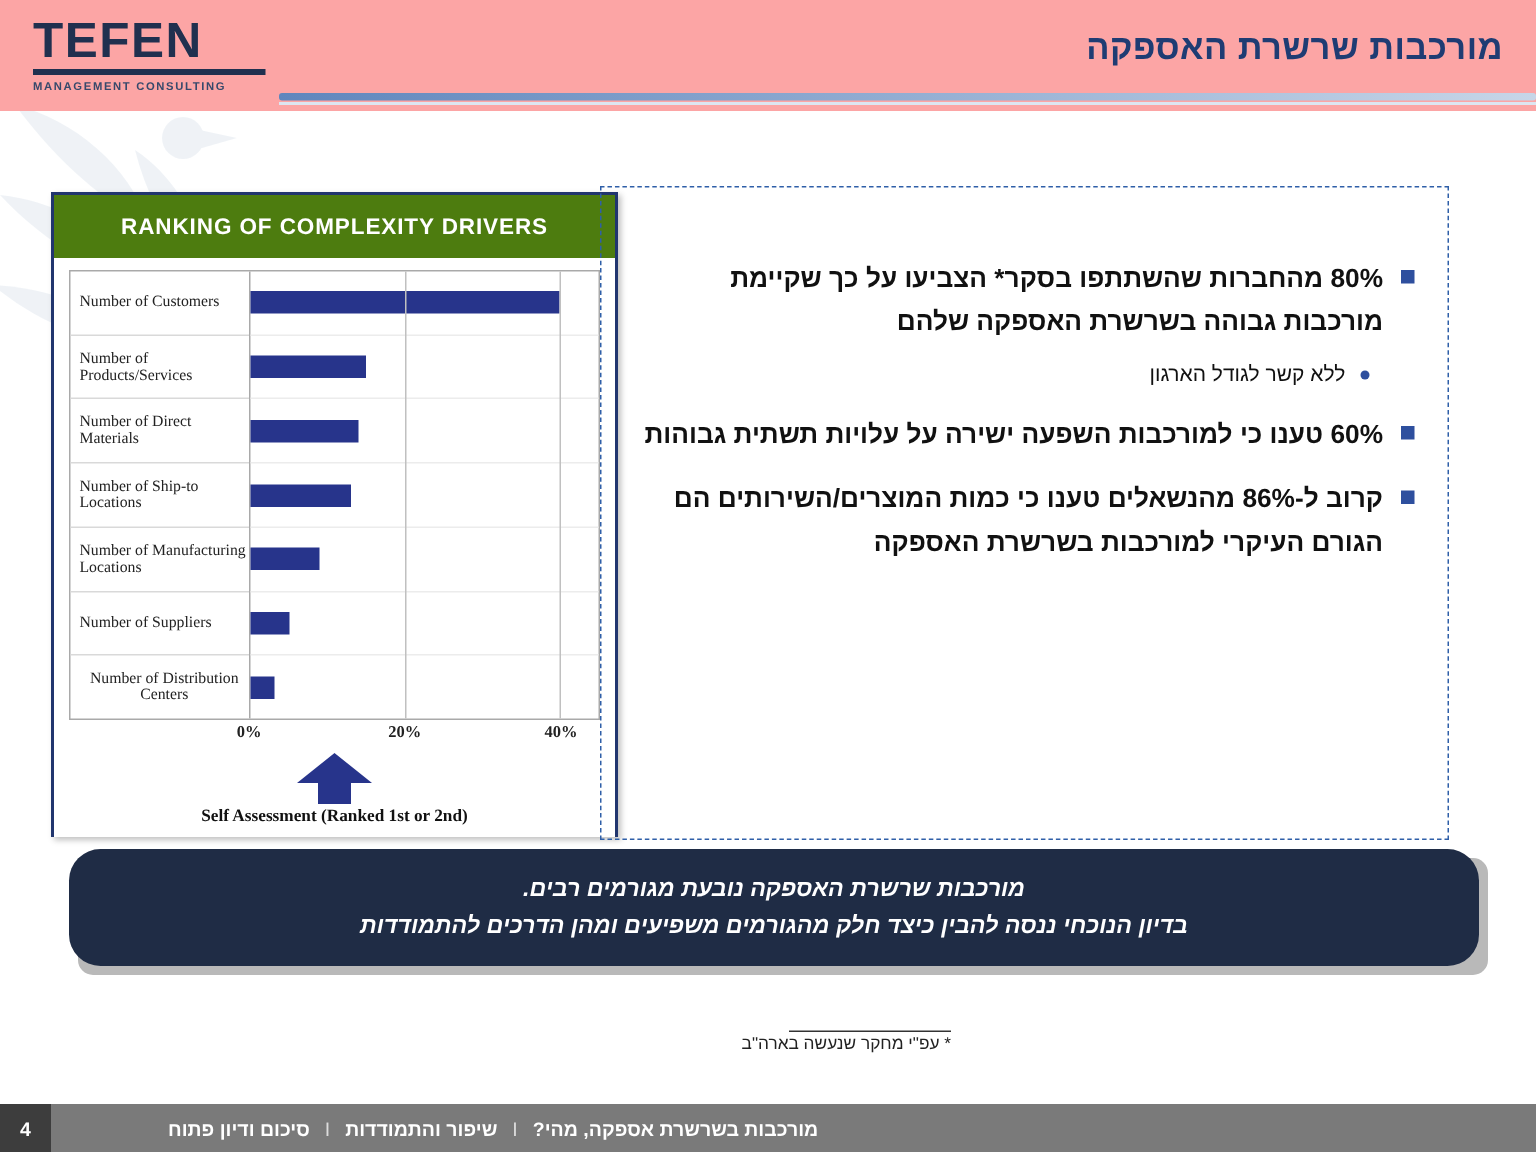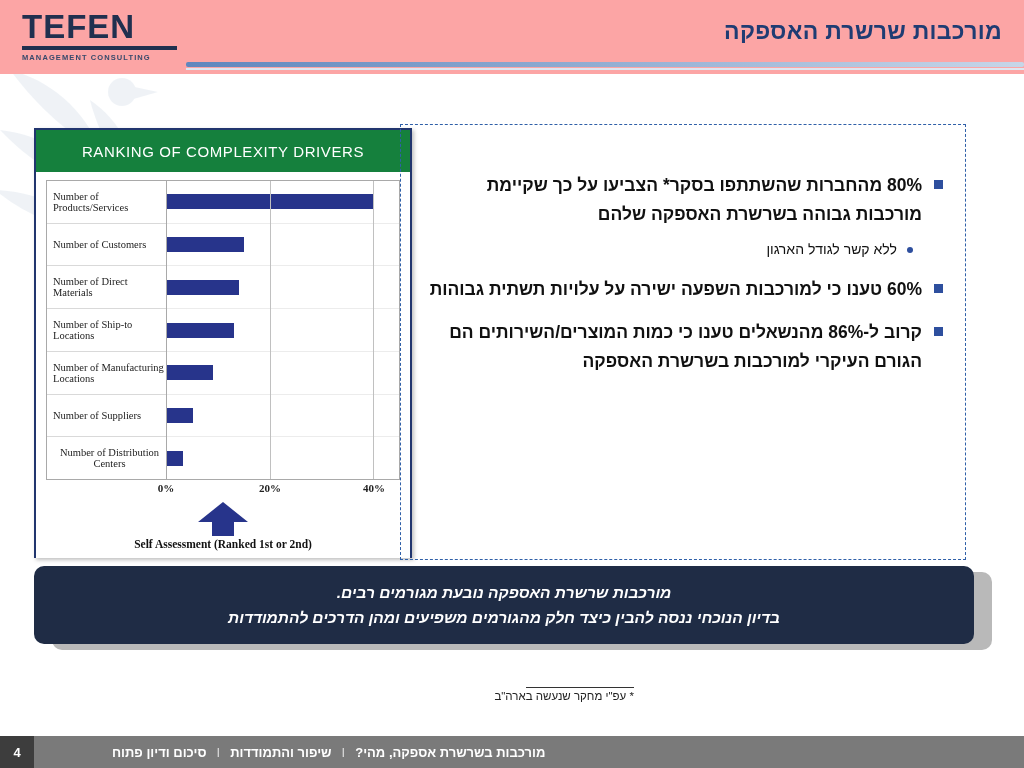--- a/index.html
+++ b/index.html
@@ -88,27 +88,27 @@
   .chart-card {
     position: absolute;
     left: 34px; top: 128px;
     width: 378px; height: 430px;
     background: #ffffff;
     border: 2px solid #21356e;
     box-shadow: 2px 2px 4px rgba(0,0,0,0.25);
   }
   .chart-head {
     height: 42px;
-    background: #15803d;
+    background: #4d7c0f;
     color: #ffffff;
     display: flex;
     align-items: center;
     justify-content: center;
     font-size: 15px;
-    font-weight: normal;
+    font-weight: bold;
     letter-spacing: 0.6px;
   }
   .chart-body {
     position: relative;
     height: 386px;
     background: #ffffff;
     padding: 8px 10px 6px 10px;
   }
   .plot-wrap {
     position: relative;
@@ -237,24 +237,24 @@
   
   .summary-shadow {
     position: absolute;
     left: 52px; top: 572px;
     width: 940px; height: 78px;
     background: #b9b9b9;
     border-radius: 10px;
   }
   .summary {
     position: absolute;
-    left: 34px; top: 566px;
+    left: 46px; top: 566px;
     width: 940px; height: 78px;
     background: #1f2c45;
-    border-radius: 10px;
+    border-radius: 21px;
     color: #ffffff;
     direction: rtl;
     display: flex;
     flex-direction: column;
     align-items: center;
     justify-content: center;
     font-style: italic;
     font-weight: bold;
     font-size: 15.5px;
     line-height: 25px;
@@ -335,22 +335,22 @@
     <div class="header-rule2"></div>
     <div class="slide-title">מורכבות שרשרת האספקה</div>
   </div>
 
   <div class="chart-card">
     <div class="chart-head">RANKING OF COMPLEXITY DRIVERS</div>
     <div class="chart-body">
 
       <div class="plot-wrap">
         <div class="cat-col">
+          <div class="cat-cell">Number of Customers</div>
           <div class="cat-cell">Number of Products/Services</div>
-          <div class="cat-cell">Number of Customers</div>
           <div class="cat-cell">Number of Direct Materials</div>
           <div class="cat-cell">Number of Ship-to Locations</div>
           <div class="cat-cell">Number of Manufacturing Locations</div>
           <div class="cat-cell">Number of Suppliers</div>
           <div class="cat-cell">Number of Distribution Centers</div>
         </div>
         <div class="bars-col">
           <div class="gridline" style="left:44.4%"></div>
           <div class="gridline" style="left:88.9%"></div>
           <div class="bar-cell">

